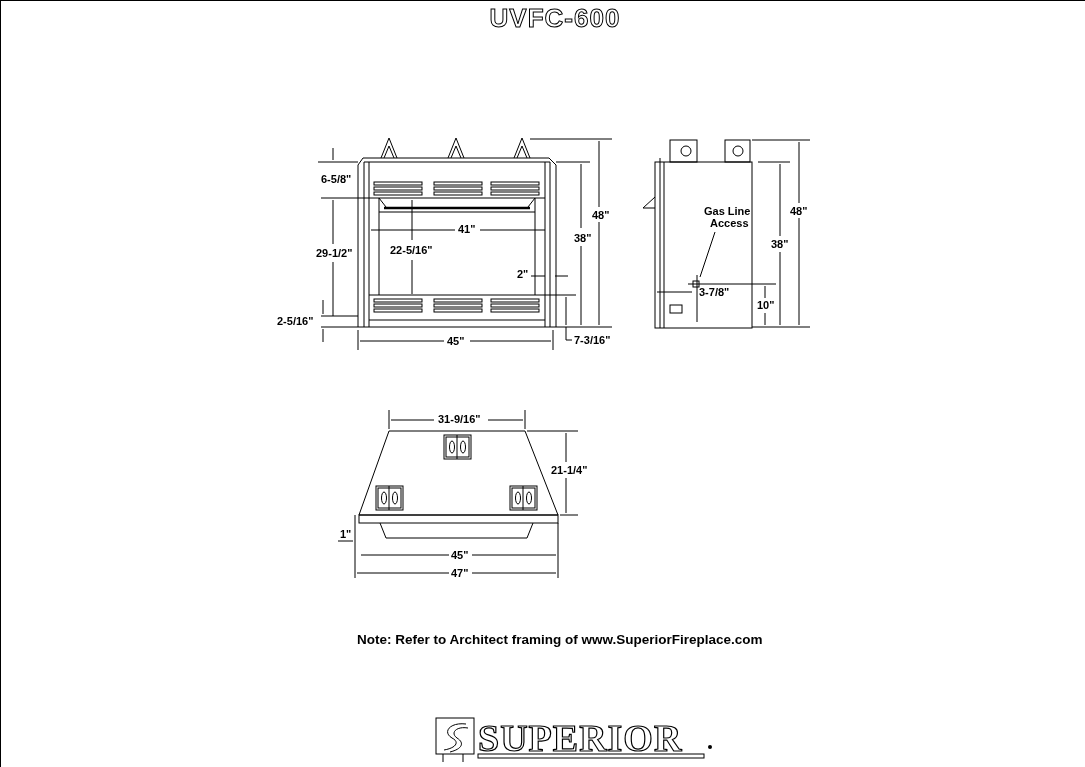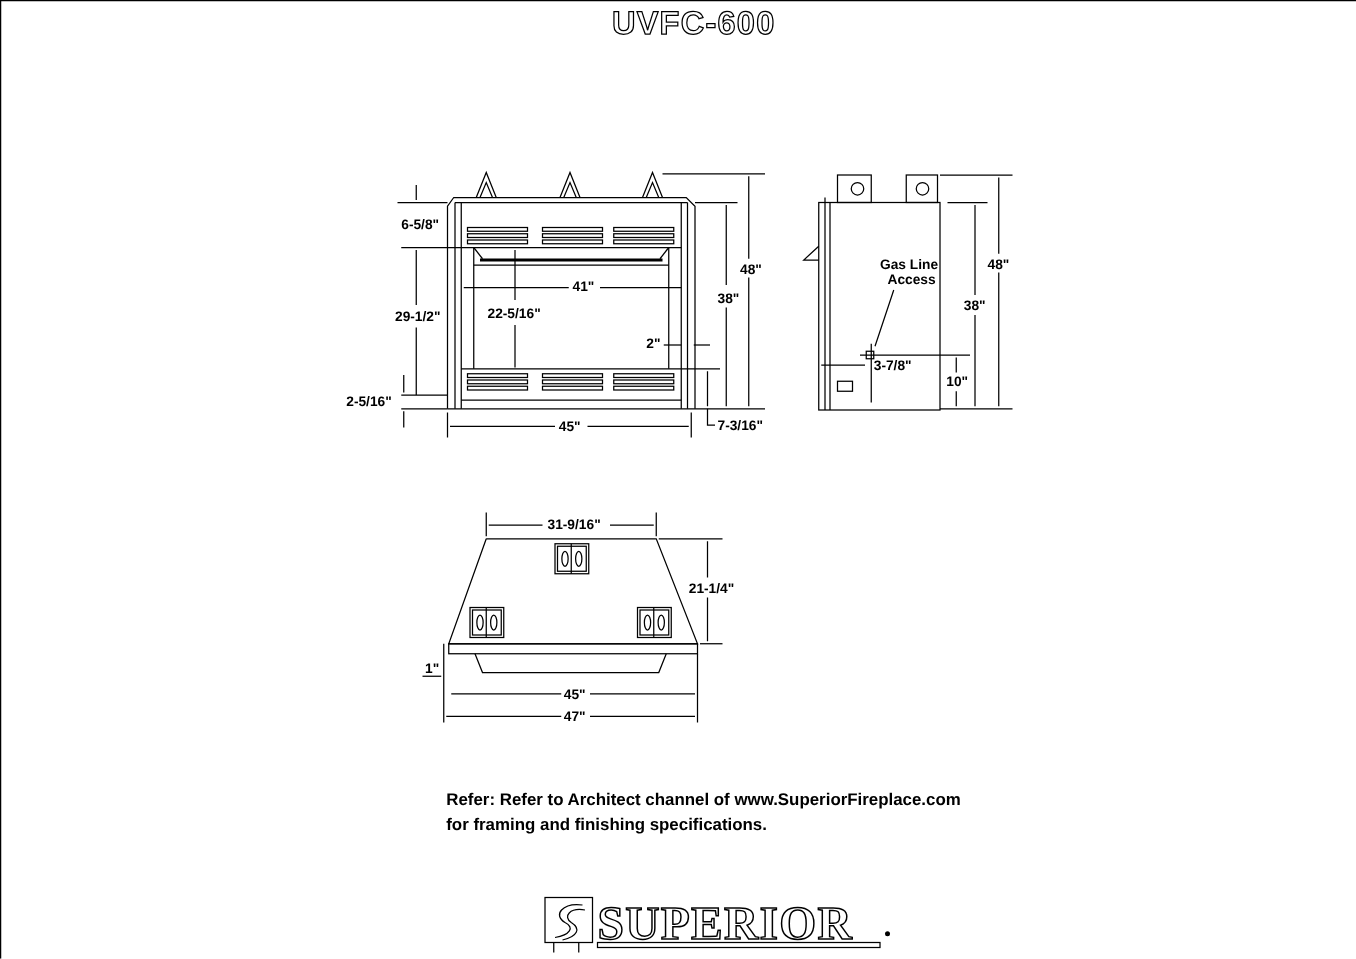--- a/index.html
+++ b/index.html
@@ -204,15 +204,14 @@
     <path class="ln" d="M468,728 C456,726 450,733 457,738 C465,743 462,749 450,752"></path>
     <line class="ln" x1="443" y1="754" x2="443" y2="762"></line>
     <line class="ln" x1="463" y1="754" x2="463" y2="762"></line>
     <text class="logo-text" x="478" y="751">SUPERIOR</text>
     <rect class="ln" x="478" y="754" width="226" height="4"></rect>
     <circle cx="710" cy="747" r="2" fill="#000"></circle>
   </g>
 </svg>
 
 <div class="note">
-  <div>Refer: Refer to Architect channel of www.SuperiorFireplace.com</div>
-  <div>for framing and finishing specifications.</div>
+  <div>Note: Refer to Architect framing of www.SuperiorFireplace.com</div>
 </div>
 
 </body></html>

